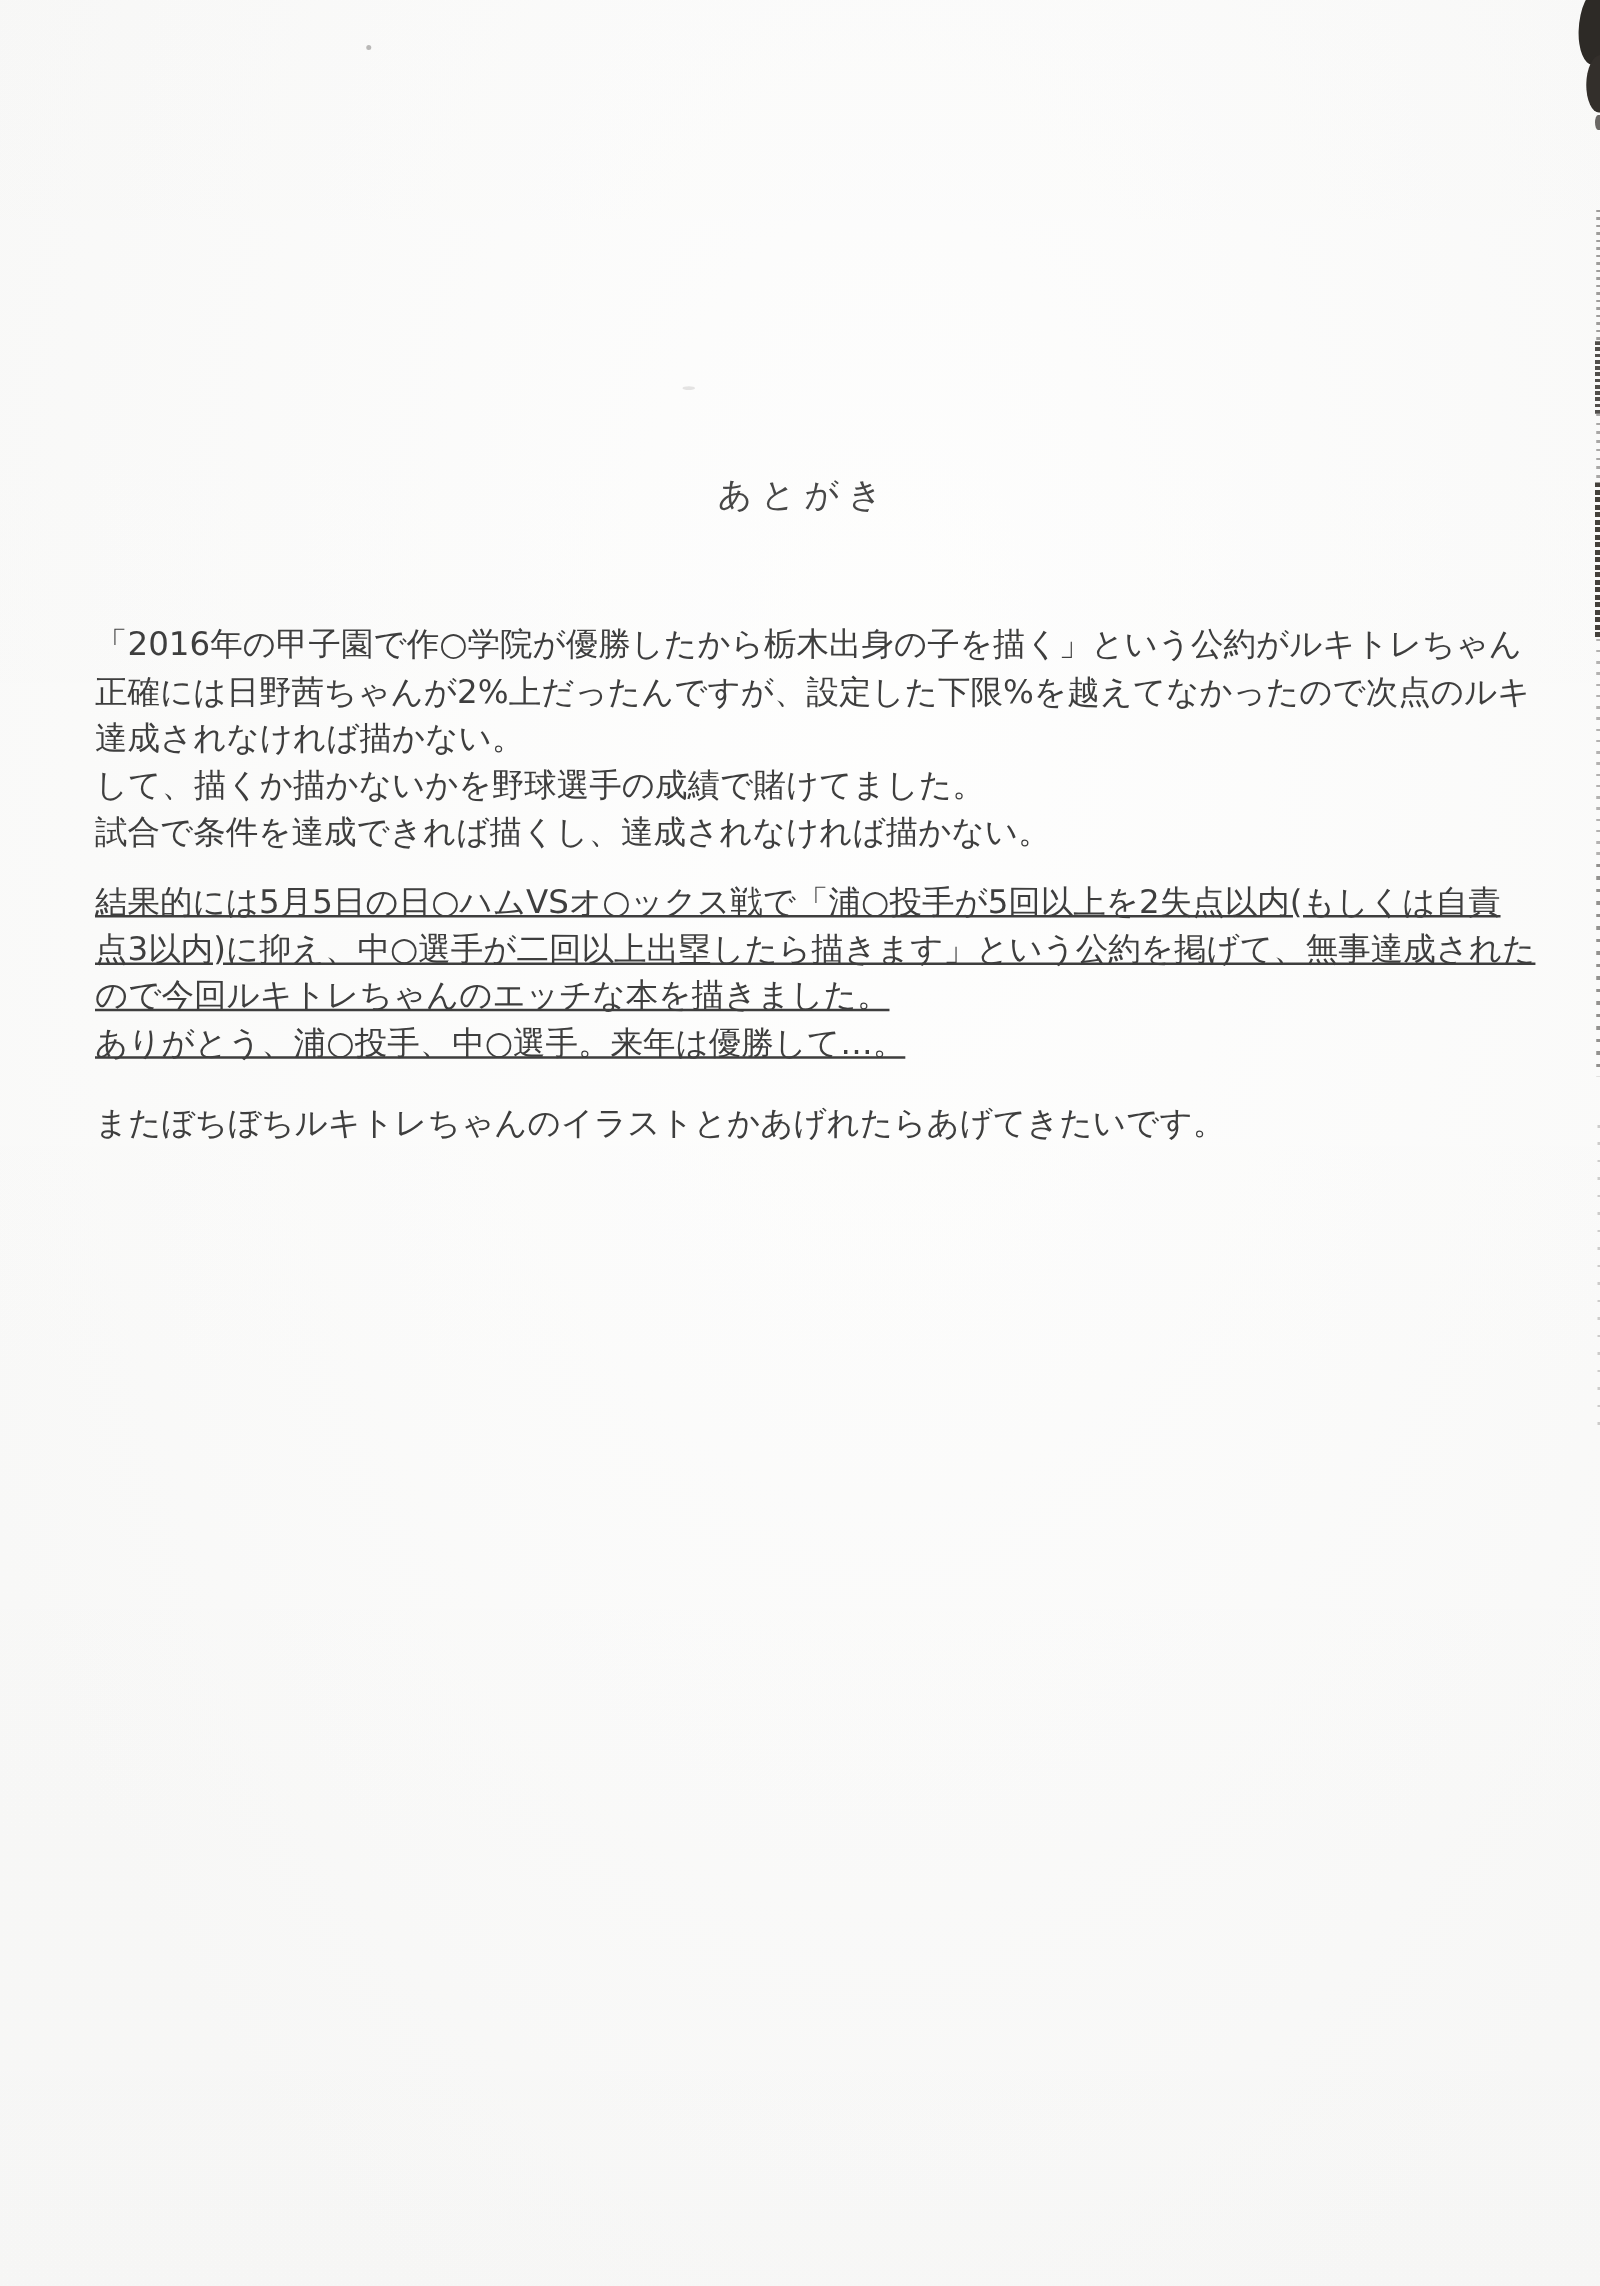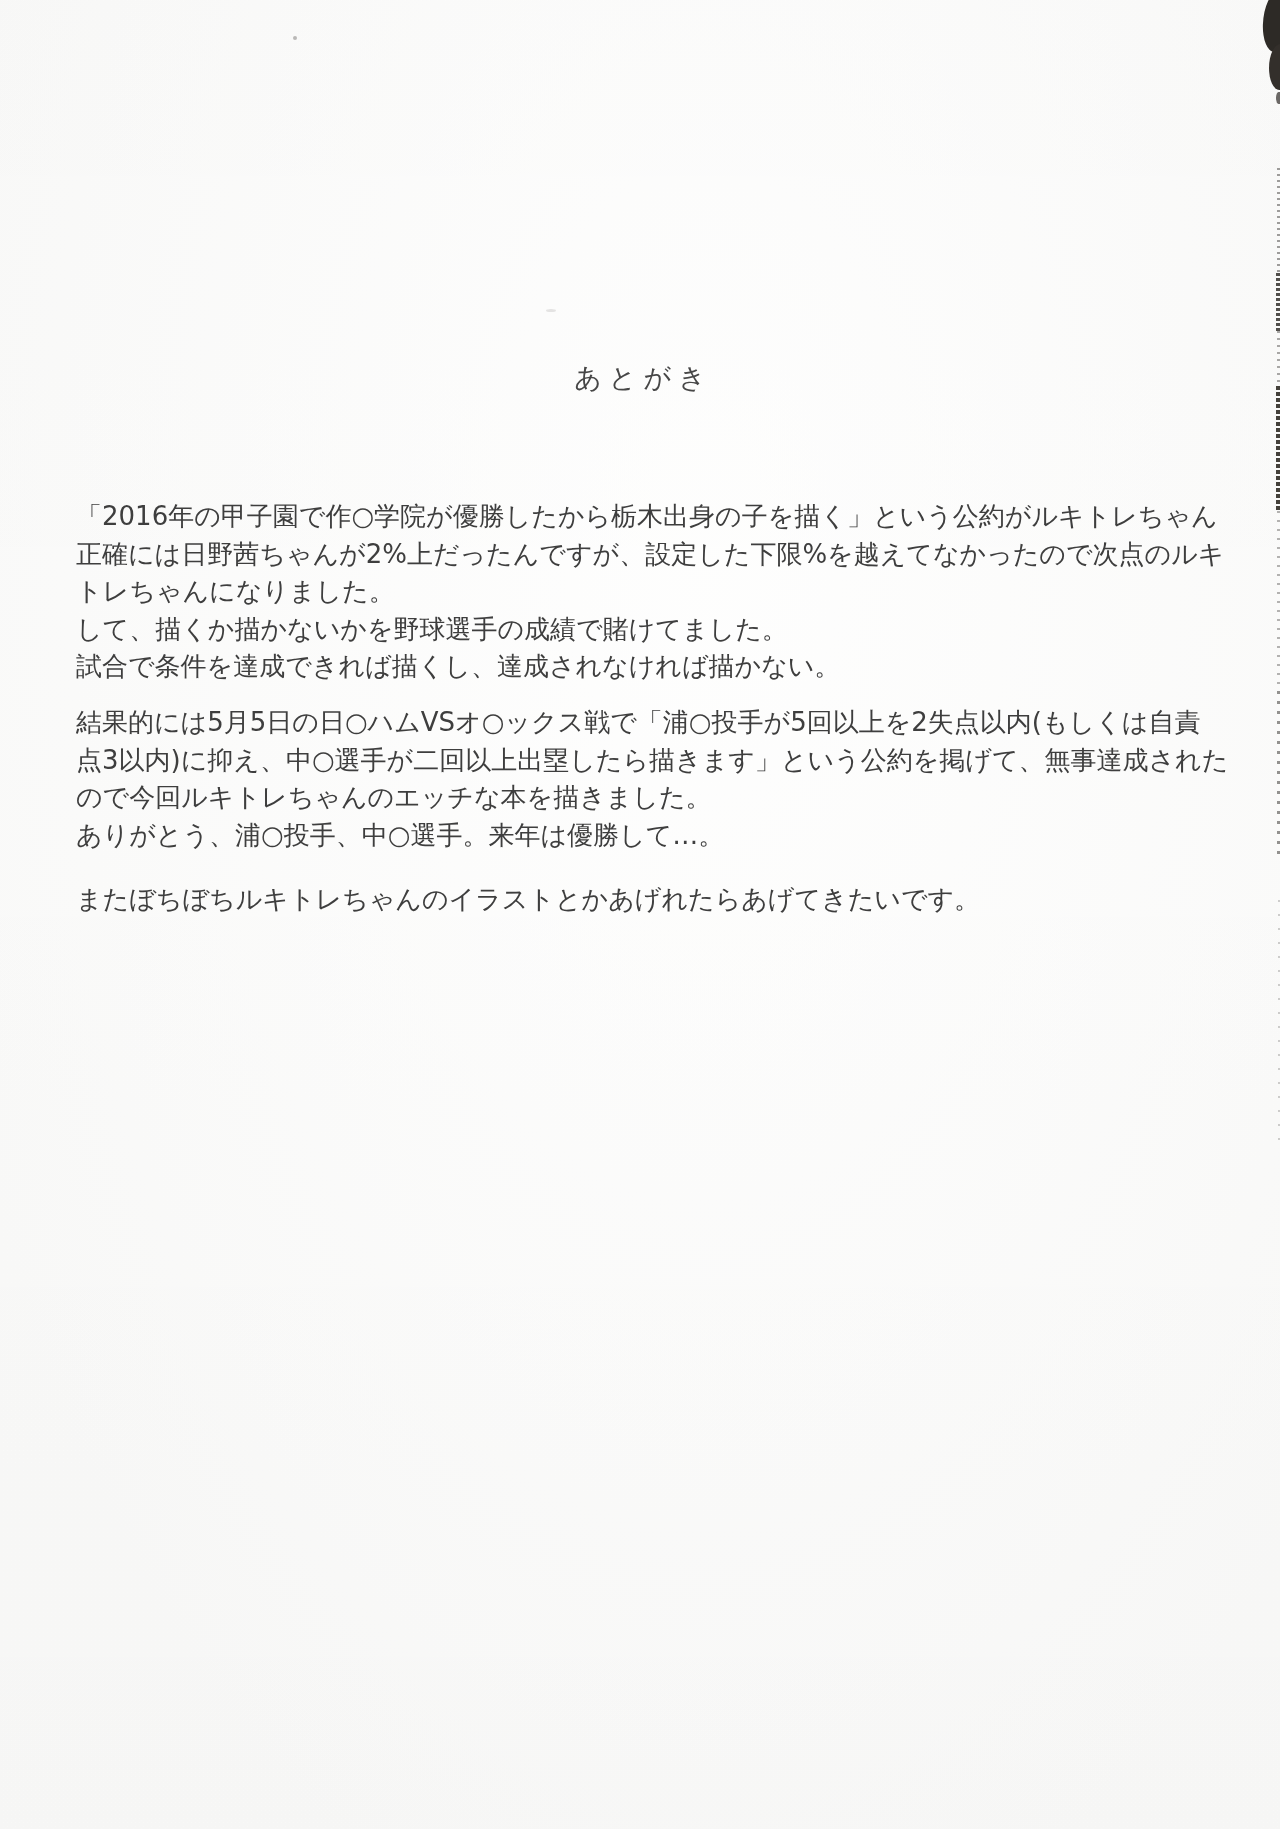--- a/index.html
+++ b/index.html
@@ -17,21 +17,21 @@
   
   .paper {
     position: absolute;
     inset: 0;
     background:
       radial-gradient(ellipse at 55% 30%, rgba(255,255,255,0.6), rgba(0,0,0,0.012) 80%),
       linear-gradient(180deg, rgba(0,0,0,0.008), rgba(0,0,0,0.0) 40%, rgba(0,0,0,0.01));
   }
   .title {
     position: absolute;
-    top: 360px;
+    top: 378px;
     left: 0;
     width: 1280px;
     margin: 0;
     text-align: center;
     font-size: 27px;
     font-weight: 500;
     letter-spacing: 7px;
     text-indent: 7px;
     color: #474747;
   }
@@ -39,21 +39,21 @@
     position: absolute;
     top: 498px;
     left: 76px;
     width: 1150px;
     color: #3e3e3e;
     font-size: 26px;
     font-weight: 400;
   }
   .para { margin: 0 0 0 0; }
   .para-1 { margin-bottom: 18px; }
-  .para-2 { margin-bottom: 27px; }
+  .para-2 { margin-bottom: 27px; text-decoration: underline; }
   .line {
     height: 37.6px;
     line-height: 37.6px;
     white-space: nowrap;
     letter-spacing: 0px;
   }
   
   .blob-a {
     position: absolute;
     top: -8px;
@@ -133,21 +133,21 @@
 <body>
 
 <div class="paper"></div>
 
 <h1 class="title">あとがき</h1>
 
 <div class="text-block">
   <div class="para para-1">
     <div class="line">「2016年の甲子園で作○学院が優勝したから栃木出身の子を描く」という公約がルキトレちゃん</div>
     <div class="line">正確には日野茜ちゃんが2%上だったんですが、設定した下限%を越えてなかったので次点のルキ</div>
-    <div class="line">トレちゃんになりました。</div>
+    <div class="line">達成されなければ描かない。</div>
     <div class="line">して、描くか描かないかを野球選手の成績で賭けてました。</div>
     <div class="line">試合で条件を達成できれば描くし、達成されなければ描かない。</div>
   </div>
   <div class="para para-2">
     <div class="line">結果的には5月5日の日○ハムVSオ○ックス戦で「浦○投手が5回以上を2失点以内(もしくは自責</div>
     <div class="line">点3以内)に抑え、中○選手が二回以上出塁したら描きます」という公約を掲げて、無事達成された</div>
     <div class="line">ので今回ルキトレちゃんのエッチな本を描きました。</div>
     <div class="line">ありがとう、浦○投手、中○選手。来年は優勝して…。</div>
   </div>
   <div class="para para-3">

